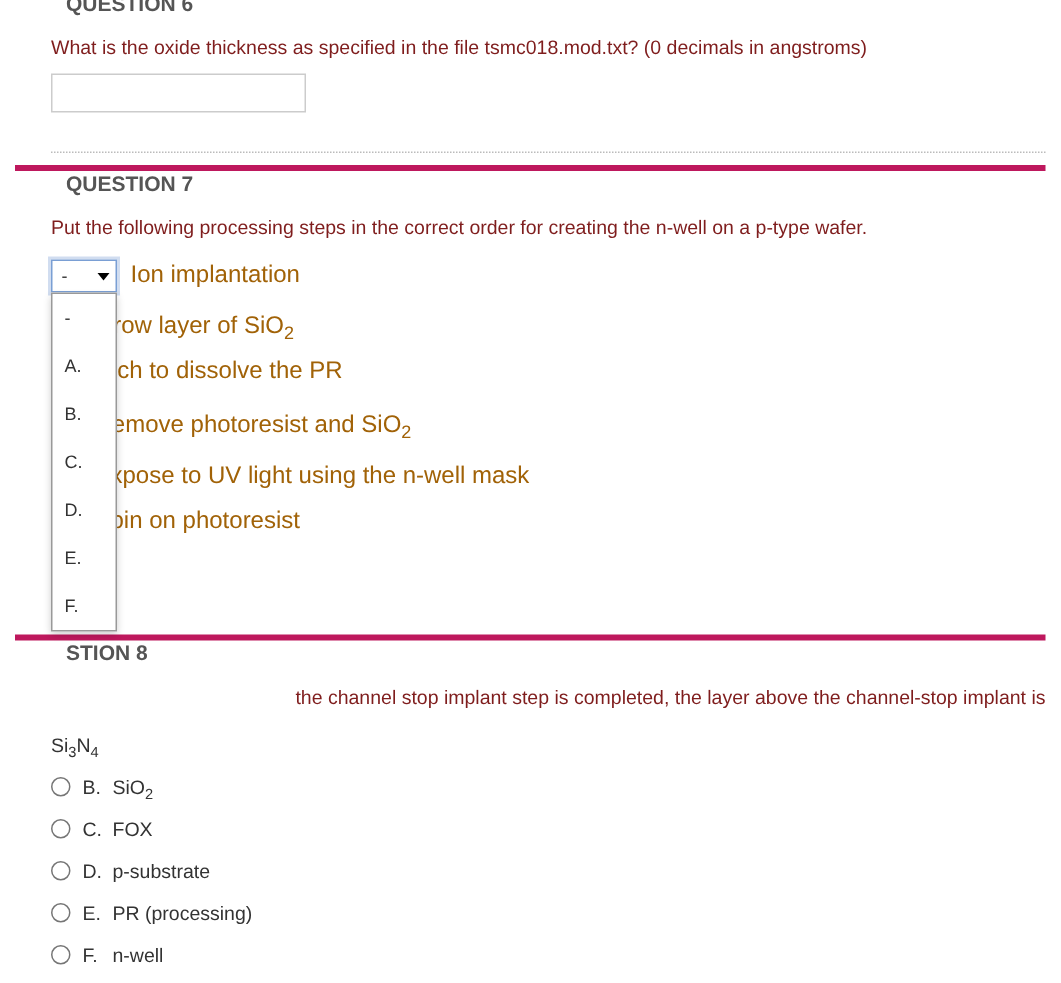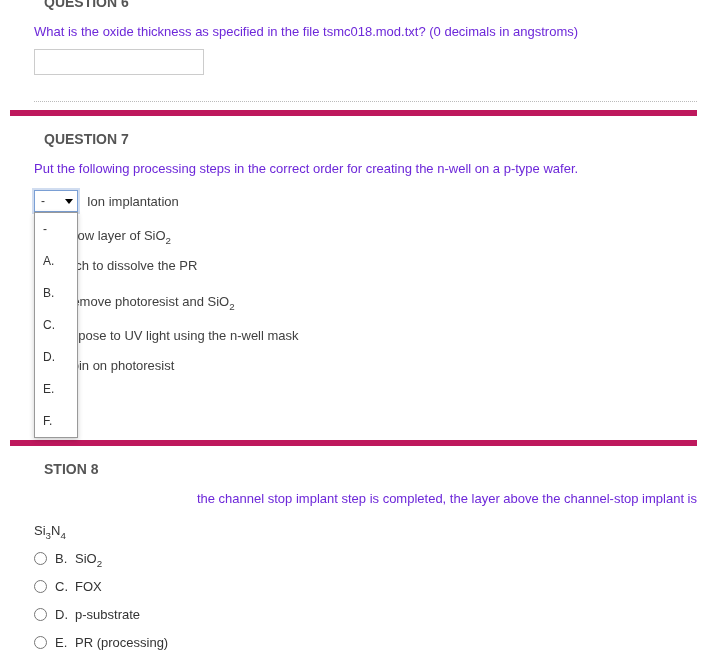--- a/index.html
+++ b/index.html
@@ -6,34 +6,34 @@
   body {
     margin: 0;
     padding: 0 10px 20px 10px;
     font-family: Arial, Helvetica, sans-serif;
     font-size: 13px;
     color: #333;
     background: #fff;
     width: 707px;
   }
   .question-block {
-    border-top: 6px solid #be185d;
-    padding-top: 15px;
+    border-top: 4px solid #be185d;
+    padding-top: 0;
     margin-top: 2px;
   }
   .q-title {
     font-weight: bold;
     font-size: 14px;
     color: #555;
     margin: 0 0 14px 34px;
   }
   .q-title.first { margin-top: -6px; }
   .prompt {
     margin: 0 0 10px 24px;
-    color: #6d28d9;
+    color: #7f1d1d;
     font-size: 13px;
   }
   .answer-input {
     margin-left: 24px;
     width: 170px;
     height: 26px;
     border: 1px solid #ccc;
     padding: 2px 6px;
     font-size: 13px;
     margin-bottom: 18px;
@@ -67,22 +67,22 @@
   .q7-select .caret {
     width: 0; height: 0;
     border-left: 4px solid transparent;
     border-right: 4px solid transparent;
     border-top: 5px solid #000;
     margin-right: 2px;
   }
   .q7-step {
     margin-left: 9px;
     font-family: Verdana, Arial, sans-serif;
-    font-size: 13px;
-    color: #404040;
+    font-size: 16px;
+    color: #a16207;
   }
   .dropdown-list {
     position: absolute;
     left: 24px;
     top: 0;
     width: 44px;
     border: 1px solid #999;
     background: #fff;
     box-shadow: 0 2px 5px rgba(0,0,0,.2);
     z-index: 10;

